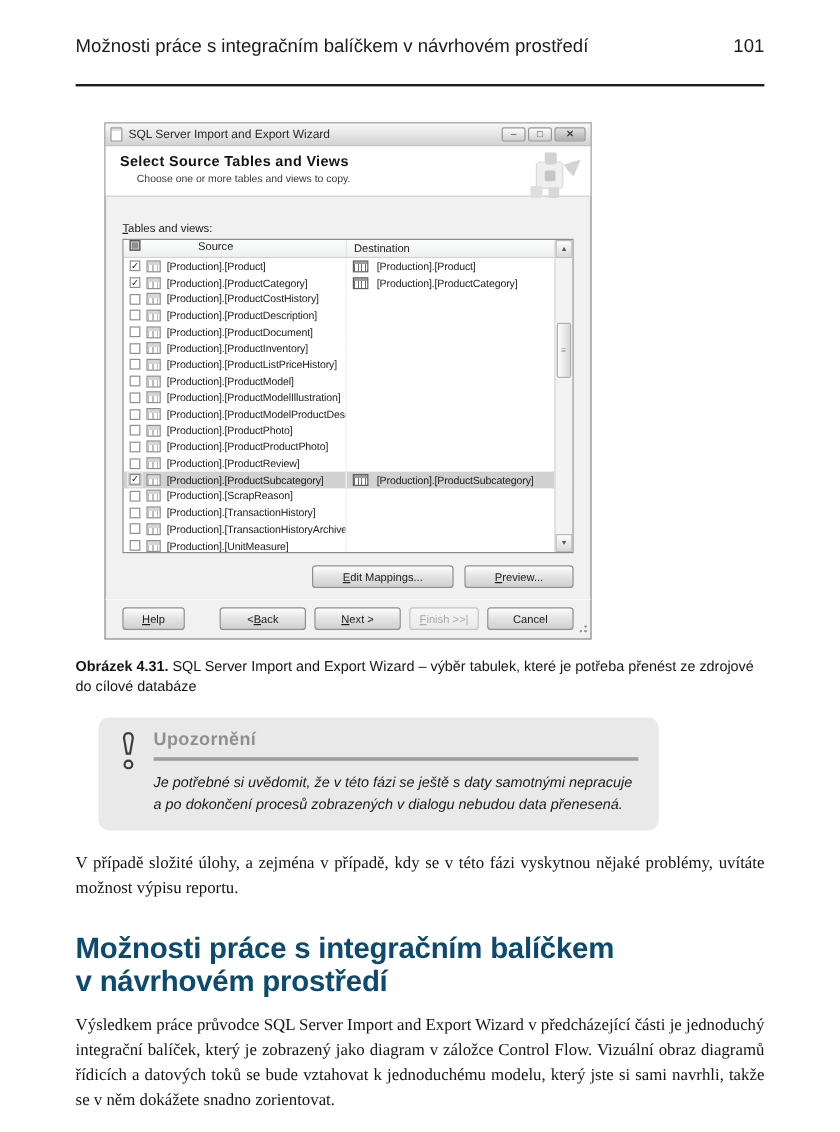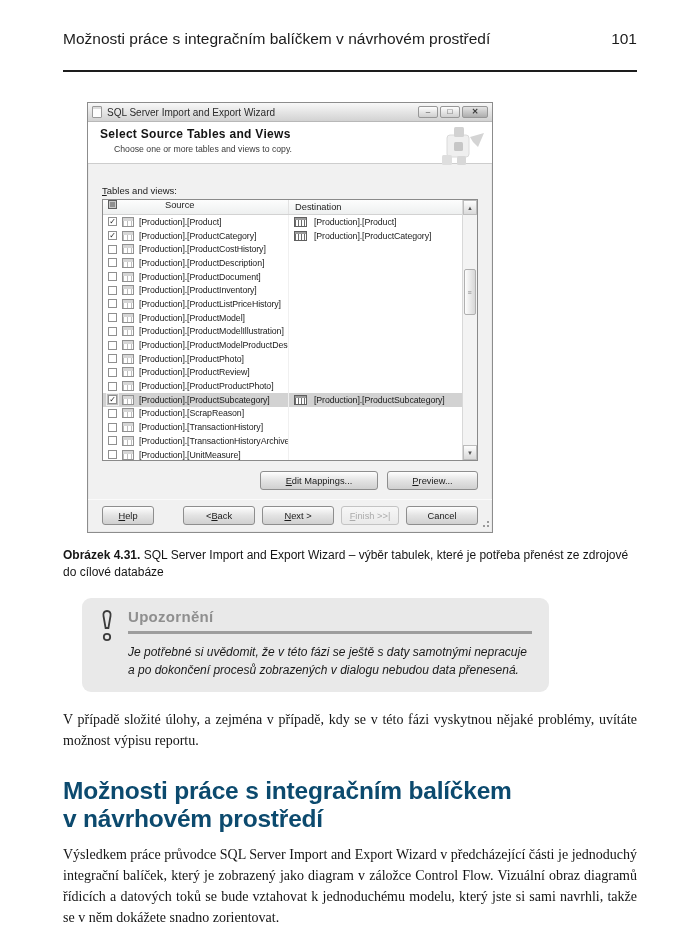--- a/index.html
+++ b/index.html
@@ -247,31 +247,31 @@
     <span class="cell-source">[Production].[ProductPhoto]</span>
     <span class="cell-dest">
       <span class="dest-icon" style="visibility: hidden;"></span>
       <span></span>
     </span>
   </div>
 
   <div class="lv-row">
     <span class="checkbox"></span>
     <span class="src-icon"></span>
+    <span class="cell-source">[Production].[ProductProductPhoto]</span>
+    <span class="cell-dest">
+      <span class="dest-icon" style="visibility: hidden;"></span>
+      <span></span>
+    </span>
+  </div>
+
+  <div class="lv-row">
+    <span class="checkbox"></span>
+    <span class="src-icon"></span>
     <span class="cell-source">[Production].[ProductReview]</span>
-    <span class="cell-dest">
-      <span class="dest-icon" style="visibility: hidden;"></span>
-      <span></span>
-    </span>
-  </div>
-
-  <div class="lv-row">
-    <span class="checkbox"></span>
-    <span class="src-icon"></span>
-    <span class="cell-source">[Production].[ProductProductPhoto]</span>
     <span class="cell-dest">
       <span class="dest-icon" style="visibility: hidden;"></span>
       <span></span>
     </span>
   </div>
 
   <div class="lv-row selected">
     <span class="checkbox">✓</span>
     <span class="src-icon"></span>
     <span class="cell-source">[Production].[ProductSubcategory]</span>

